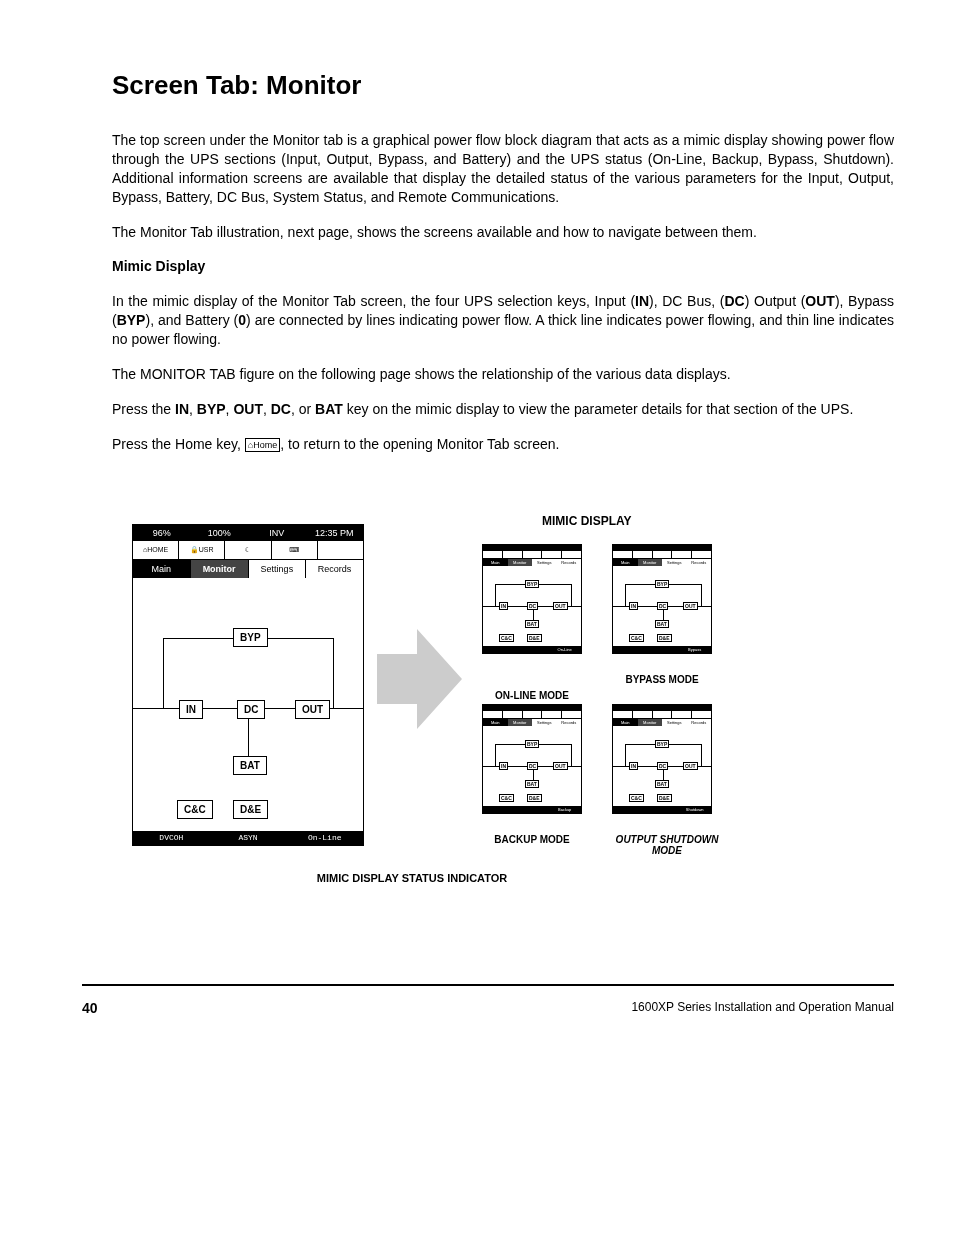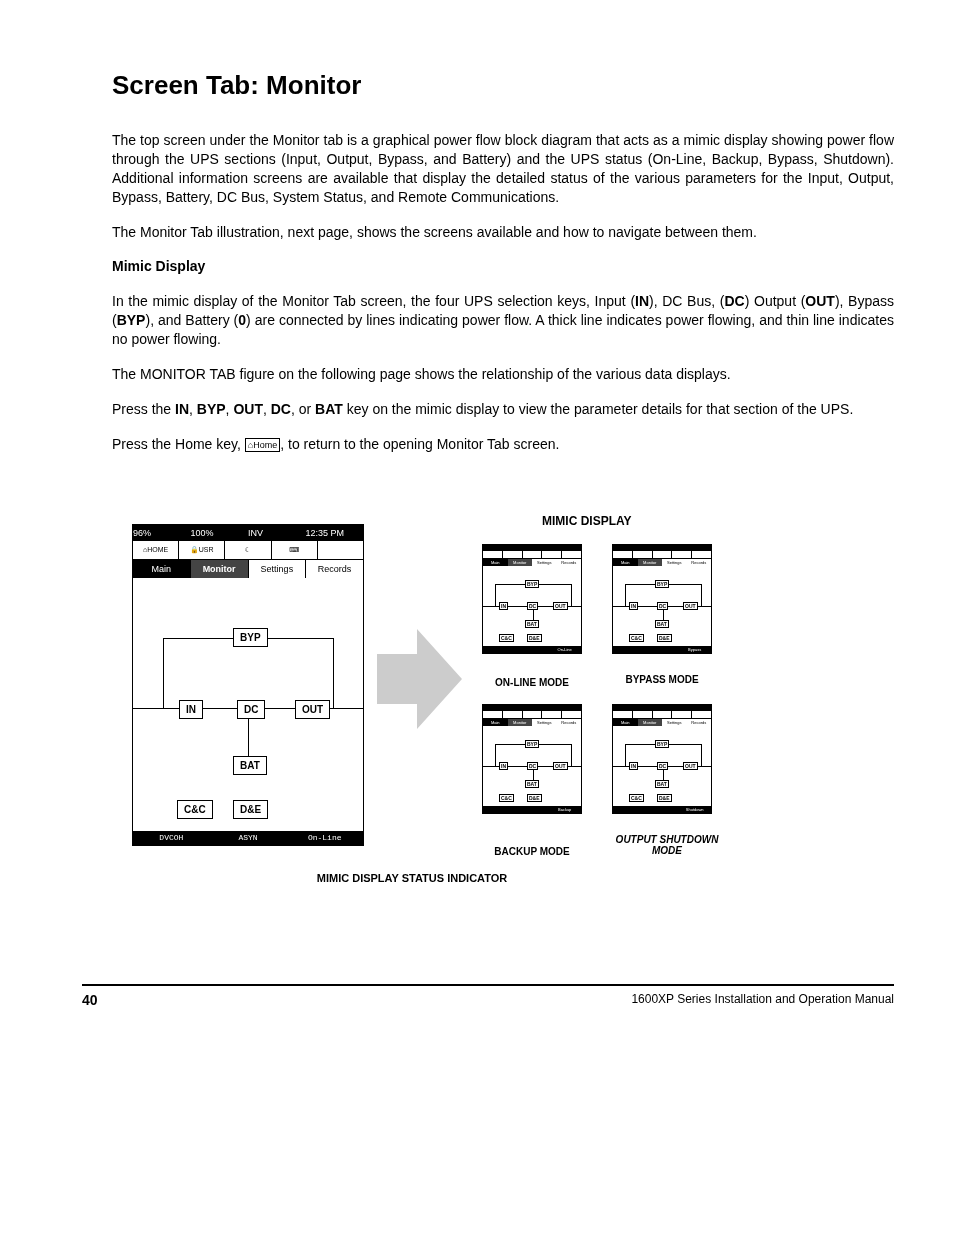--- a/index.html
+++ b/index.html
@@ -78,21 +78,21 @@
     background: #fff;
   }
   .mm-top {
     background: #000;
     color: #fff;
     font-size: 9px;
     display: flex;
     height: 16px;
     align-items: center;
   }
-  .mm-top > div { flex: 1; }
+  .mm-top > div { flex: 1; text-align: center; }
   .mm-icons {
     height: 18px;
     display: flex;
     border-bottom: 1px solid #000;
   }
   .mm-icons > div {
     flex: 1;
     font-size: 7px;
     text-align: center;
     border-right: 1px solid #000;
@@ -189,21 +189,21 @@
     font-size:11px;
     font-weight:700;
     text-align:center;
     width: 200px;
   }
 
   
   .ftr {
     margin: 0 60px 0 82px;
     border-top: 2px solid #000;
-    padding-top: 6px;
+    padding-top: 14px;
     display: flex;
     justify-content: space-between;
     font-size: 12px;
   }
   .ftr .pg { font-weight:700; font-size:14px; }
 </style>
 </head>
 <body>
 
 <div class="page">
@@ -434,23 +434,23 @@
       <div class="mblk" style="left:44px;top:68px">D&amp;E</div>
     </div>
     <div class="mini-status">
             <div></div>
             <div></div>
             <div>Shutdown</div>
           </div>
   </div>
       </div>
 
-    <div class="mini-label" style="left:360px;top:163px;width:100px;">ON-LINE MODE</div>
+    <div class="mini-label" style="left:360px;top:176px;width:100px;">ON-LINE MODE</div>
     <div class="mini-label" style="left:490px;top:160px;width:100px;">BYPASS MODE</div>
-    <div class="mini-label" style="left:360px;top:332px;width:100px;">BACKUP MODE</div>
+    <div class="mini-label" style="left:360px;top:320px;width:100px;">BACKUP MODE</div>
     <div class="mini-label" style="left:490px;top:320px;width:110px;font-style:italic;">OUTPUT SHUTDOWN MODE</div>
 
     <div class="indicator-label">MIMIC DISPLAY STATUS INDICATOR</div>
   </div>
 </div>
 
 <div class="ftr">
   <div class="pg">40</div>
   <div>1600XP Series Installation and Operation Manual</div>
 </div>

